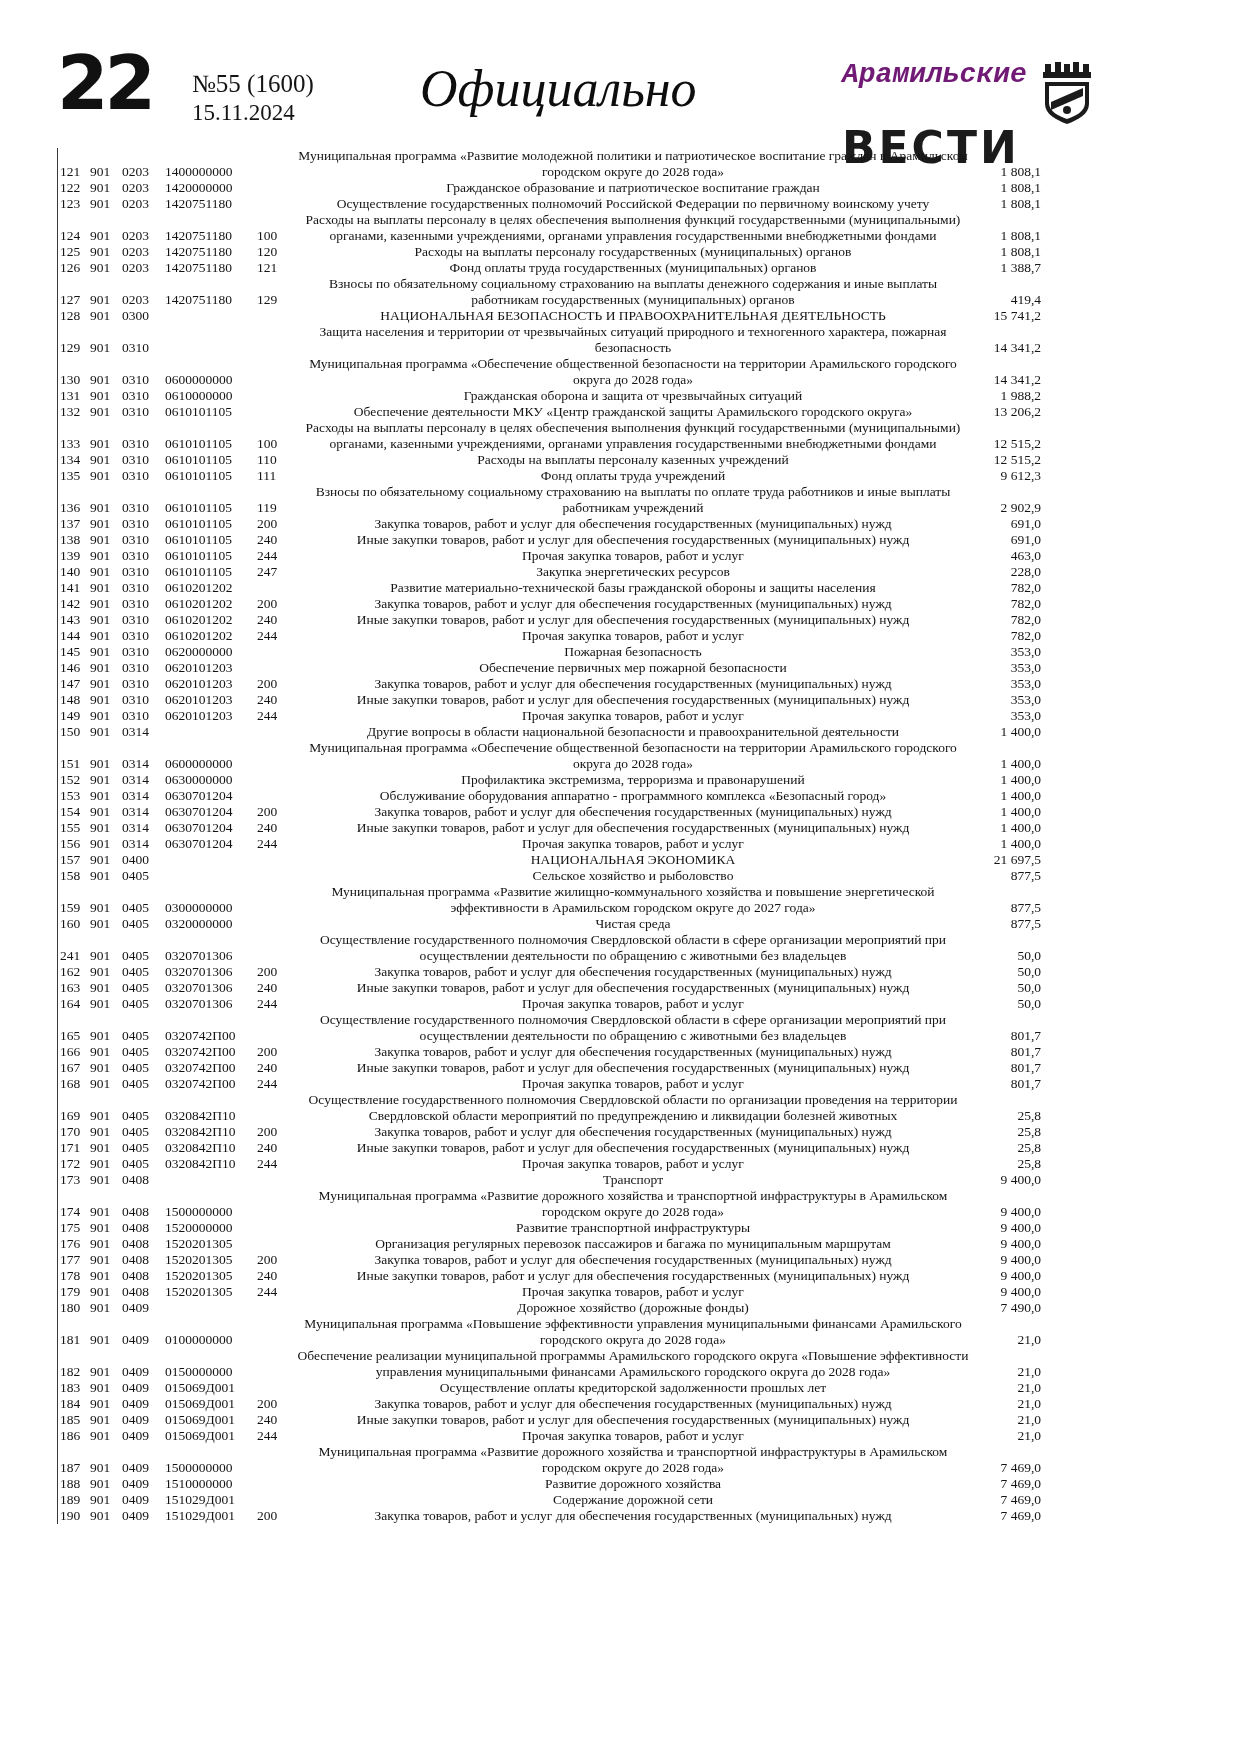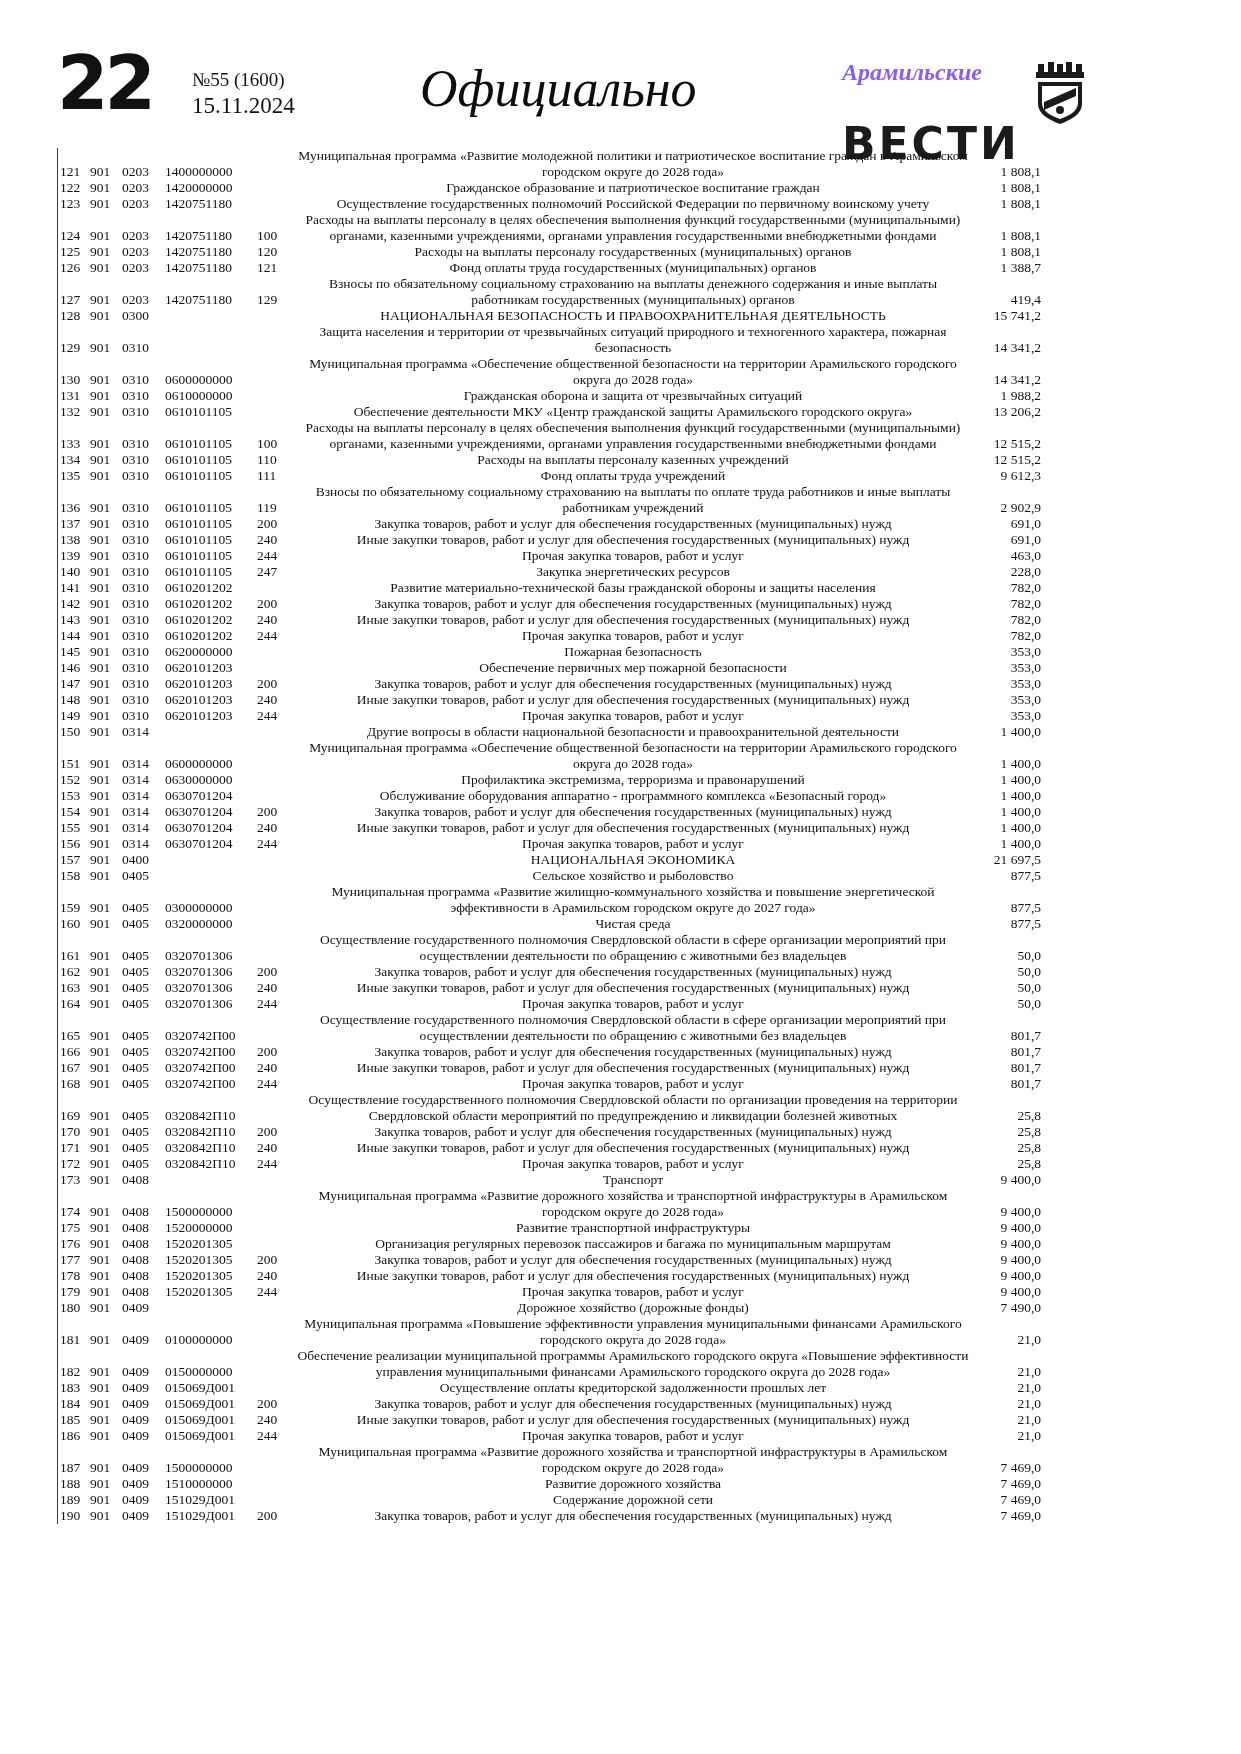--- a/index.html
+++ b/index.html
@@ -13,33 +13,33 @@
   }
   
   .header{position:absolute;top:12px;left:0;width:100%;height:140px;padding-left:12px;}
   .page-num{
     position:absolute;left:57px;top:34px;
     font-family:"DejaVu Sans", sans-serif;
     font-weight:900;font-size:74px;line-height:1;
     letter-spacing:-4px;color:#111;
   }
   .issue-block{position:absolute;left:192px;top:56px;line-height:1.25;}
-  .issue-number{font-size:19px;}
+  .issue-number{font-size:25px;}
   .issue-date{font-size:23px;}
   .section-title{
     position:absolute;left:420px;top:48px;width:470px;
     text-align:left;
     font-family:"Liberation Serif", serif;
     font-style:italic;font-size:52px;line-height:1.1;color:#0d0d0d;
   }
   .brand{position:absolute;left:842px;top:48px;display:flex;align-items:flex-start;gap:12px;}
   .brand-text{display:flex;flex-direction:column;align-items:flex-start;}
   .brand-top{
-    font-family:Liberation Serif, serif;
-    font-weight:bold;font-style:italic;font-size:24px;line-height:1.05;color:#8b5cf6;
+    font-family:Liberation Mono, monospace;
+    font-weight:bold;font-style:italic;font-size:28px;line-height:1.05;color:#701a75;
   }
   .brand-bottom{
     font-family:"DejaVu Sans", sans-serif;
     font-weight:900;font-size:44px;line-height:1.0;letter-spacing:3px;color:#1b1b1b;margin-top:37px;
   }
   .crest{width:56px;height:64px;margin-top:2px;}
   
   .table-wrap{
     position:absolute;top:148px;left:57px;width:986px;
     border-left:1.5px solid #3a3a3a;
@@ -464,21 +464,21 @@
           <tr>
             <td class="c-num">160</td>
             <td class="c-grbs">901</td>
             <td class="c-sec">0405</td>
             <td class="c-art">0320000000</td>
             <td class="c-vr"></td>
             <td class="c-name">Чистая среда</td>
             <td class="c-sum">877,5</td>
           </tr>
           <tr>
-            <td class="c-num">161</td>
+            <td class="c-num">241</td>
             <td class="c-grbs">901</td>
             <td class="c-sec">0405</td>
             <td class="c-art">0320701306</td>
             <td class="c-vr"></td>
             <td class="c-name">Осуществление государственного полномочия Свердловской области в сфере организации мероприятий при осуществлении деятельности по обращению с животными без владельцев</td>
             <td class="c-sum">50,0</td>
           </tr>
           <tr>
             <td class="c-num">162</td>
             <td class="c-grbs">901</td>

